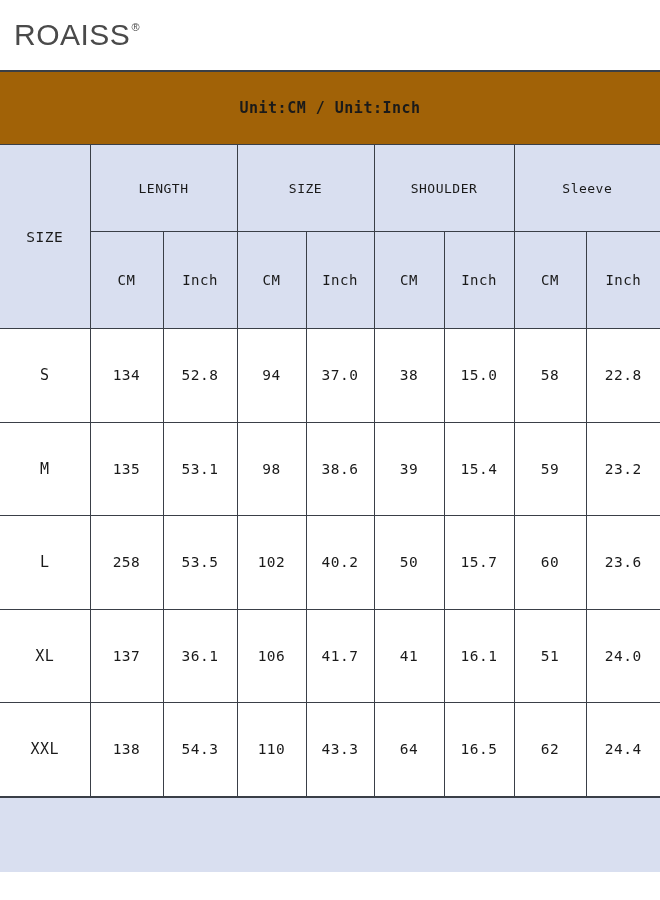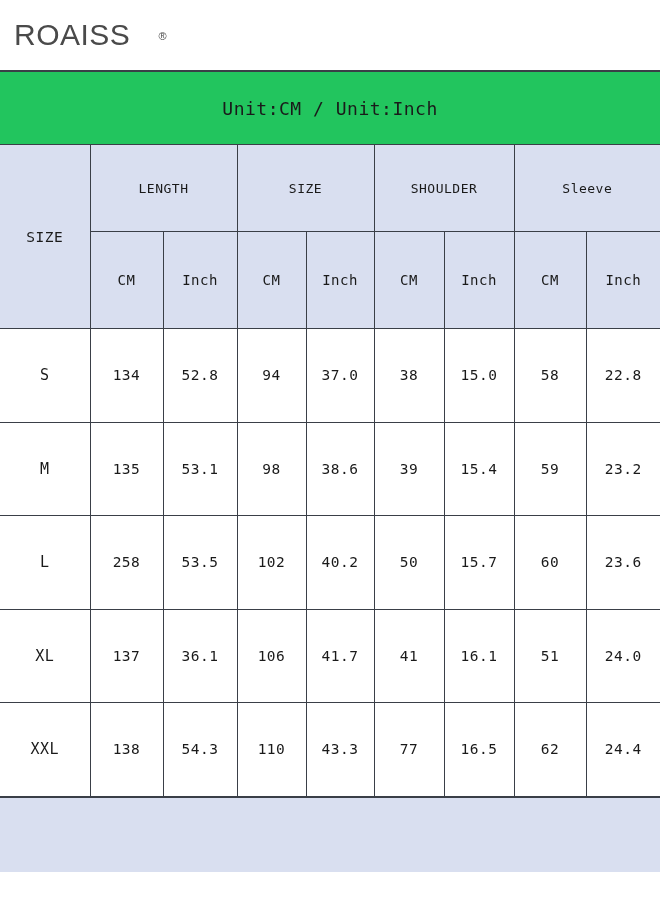--- a/index.html
+++ b/index.html
@@ -22,23 +22,22 @@
     padding-left: 14px;
     box-sizing: border-box;
   }
   .brand-logo {
     font-family: "Liberation Sans", sans-serif;
     font-size: 30px;
     letter-spacing: 0.5px;
     color: #4a4a4a;
     font-weight: 400;
     display: inline-flex;
-    align-items: center;
+    align-items: flex-start;
     line-height: 1;
-    gap: 27px;
   }
   .brand-logo .reg {
     font-size: 11px;
     line-height: 1;
     margin-left: 1px;
     margin-top: 2px;
     color: #4a4a4a;
   }
 
   
@@ -62,23 +61,24 @@
   .size-table th:first-child {
     border-left: none;
   }
   .size-table td:last-child,
   .size-table th:last-child {
     border-right: none;
   }
 
   .title-row td {
     height: 72px;
-    background: #22c55e;
-    font-size: 18px;
-    letter-spacing: 0.5px;
+    background: #a16207;
+    font-size: 15px;
+    letter-spacing: 0.5px;
+    font-weight: bold;
   }
 
   .head-cell {
     background: #d9dff0;
     font-size: 13px;
     font-weight: bold;
     letter-spacing: 0.5px;
   }
   .head-cell.size-cell {
     height: 184px;
@@ -204,21 +204,21 @@
       <td>51</td>
       <td>24.0</td>
     </tr>
 
     <tr class="data-row">
       <td class="size-label">XXL</td>
       <td>138</td>
       <td>54.3</td>
       <td>110</td>
       <td>43.3</td>
-      <td>77</td>
+      <td>64</td>
       <td>16.5</td>
       <td>62</td>
       <td>24.4</td>
     </tr>
   </tbody>
 </table>
 
 <div class="footer-band"></div>
 
 </body></html>

